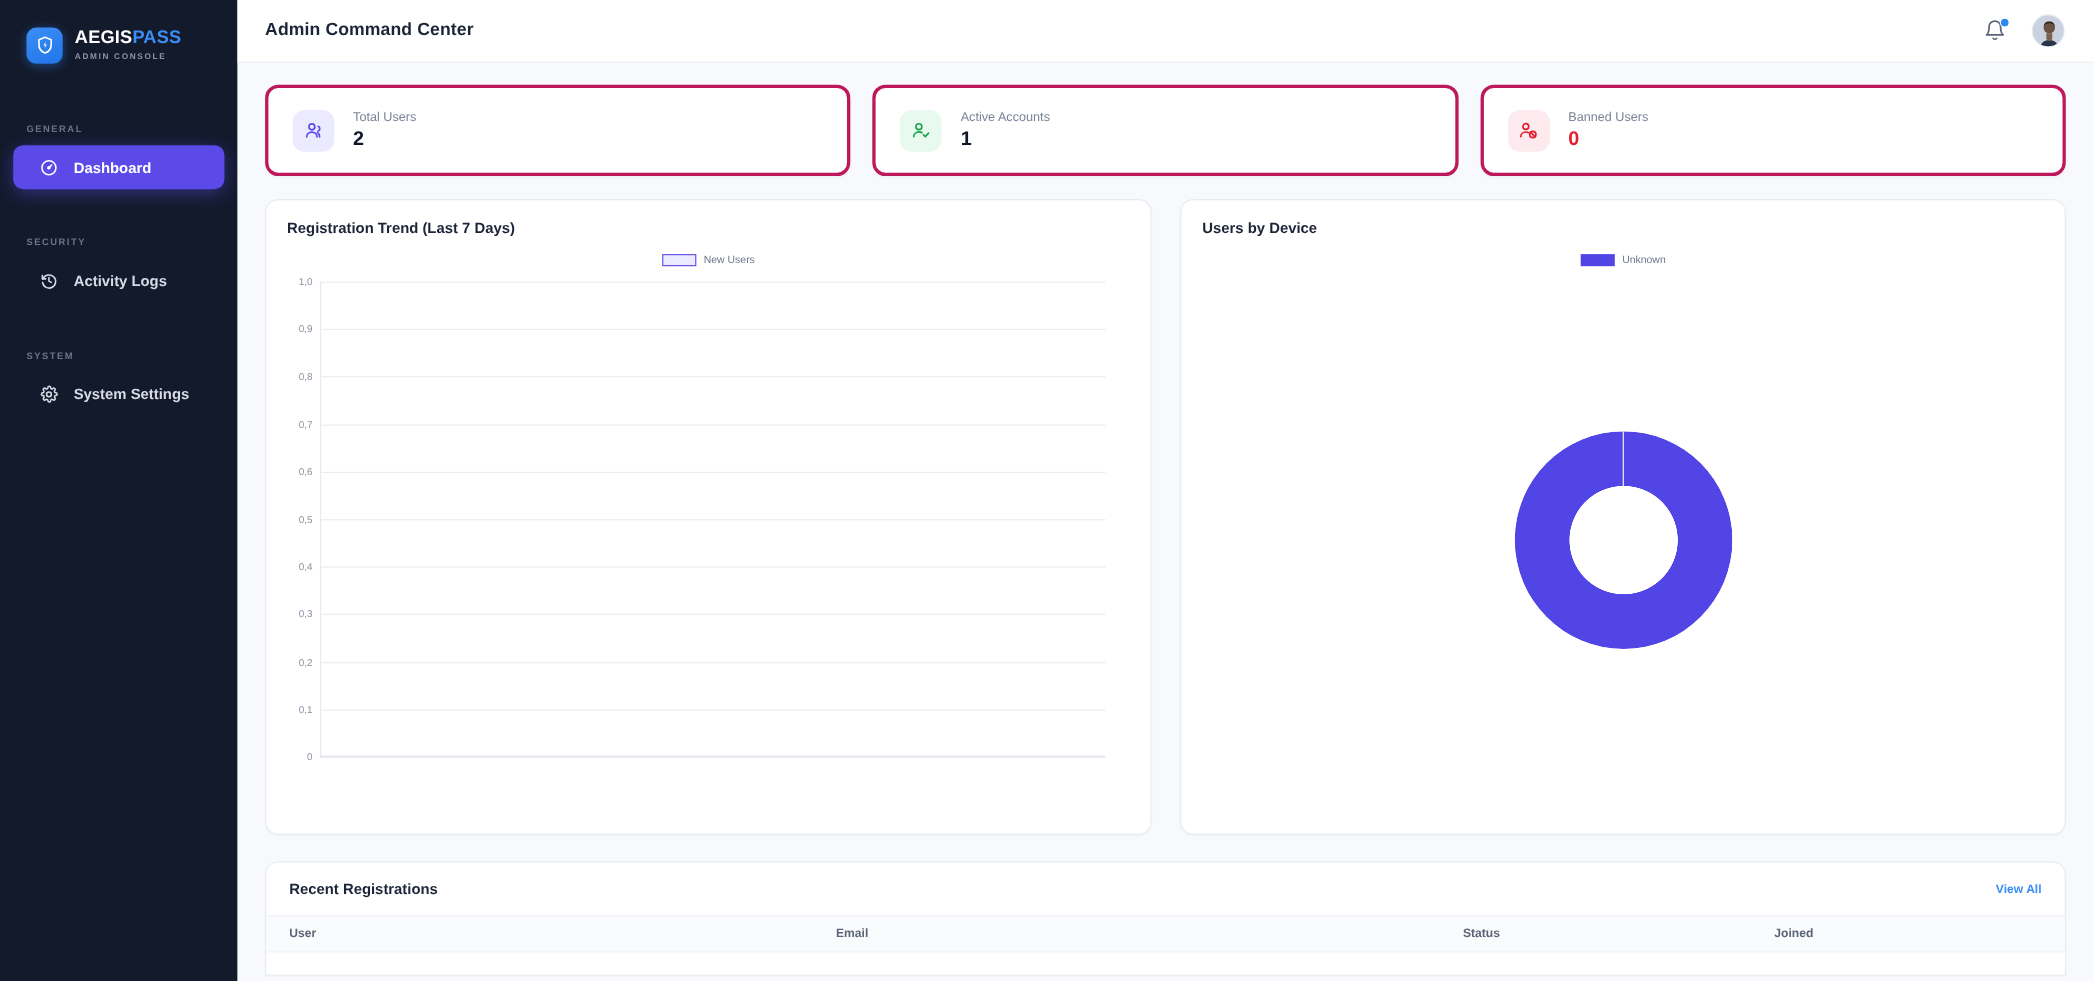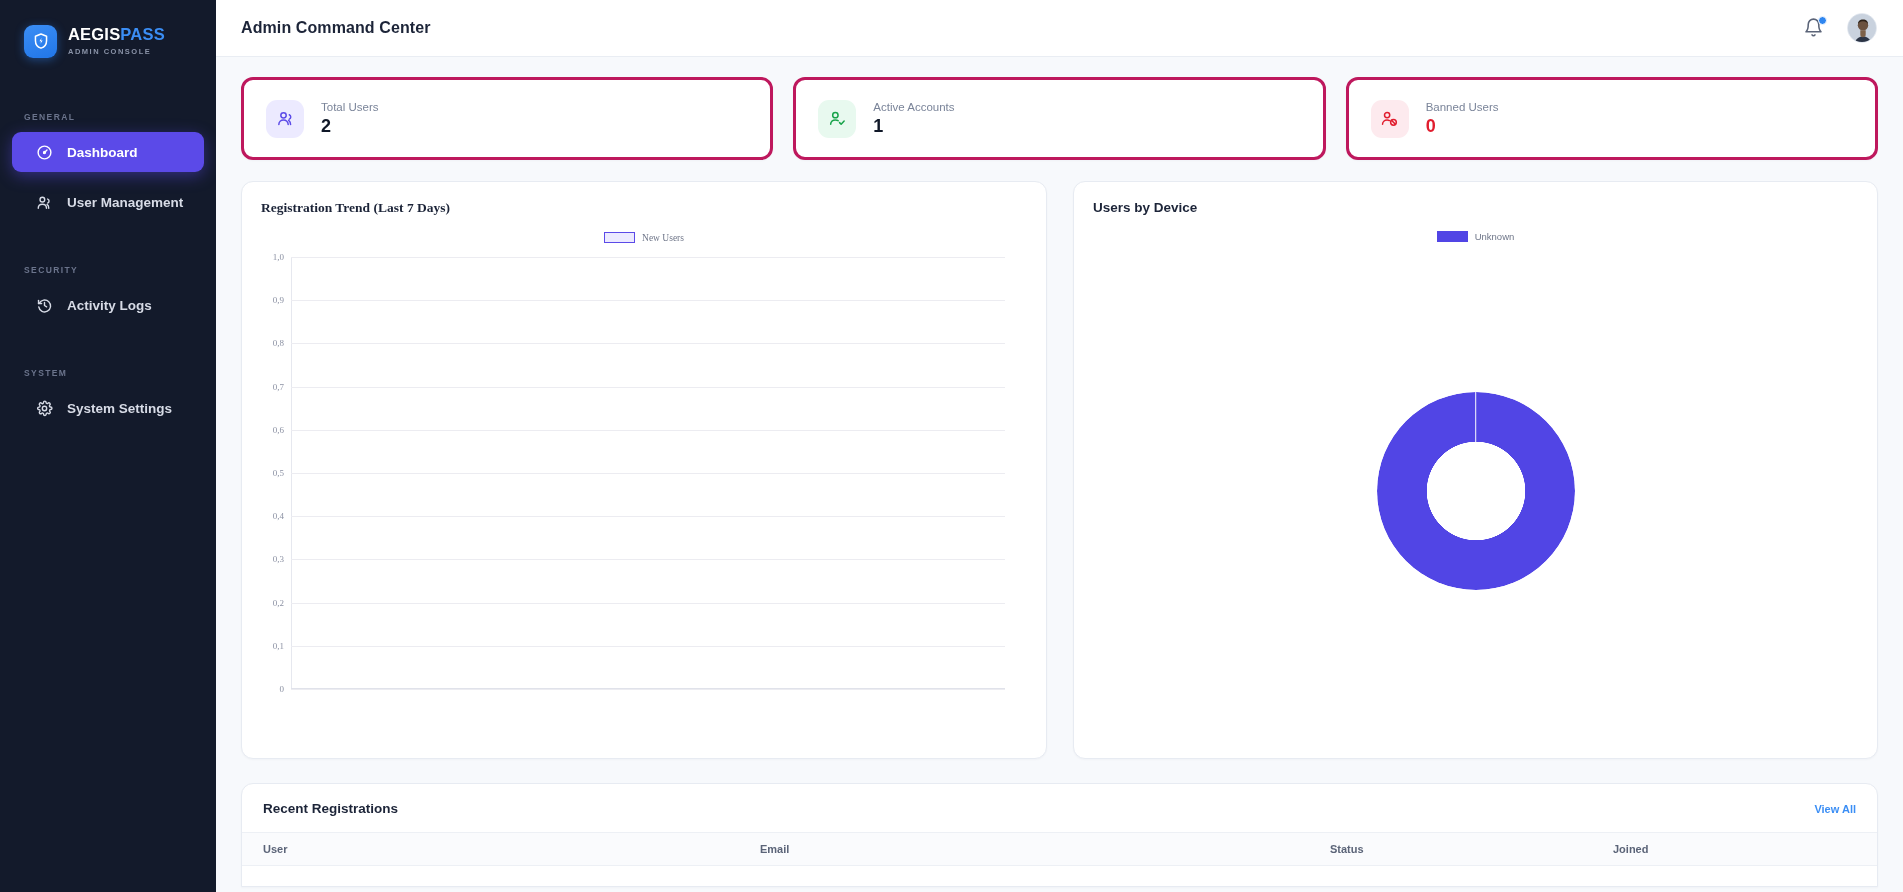--- a/index.html
+++ b/index.html
@@ -95,21 +95,21 @@
   .stat-value.danger { color: #e11d2e; }
 
   
   .panels { display: flex; gap: 26px; margin-top: 21px; }
   .panel {
     background: #ffffff; border: 1px solid #e7ebf2; border-radius: 12px;
     box-shadow: 0 1px 2px rgba(20,30,60,.03);
     padding: 18px 19px 14px 19px;
   }
   .panel-title { font-size: 13.5px; font-weight: bold; color: #1c2438; }
-  .panel-left { width: 806px; height: 578px; font-family: Liberation Serif, serif; }
+  .panel-left { width: 806px; height: 578px; }
   .panel-right { flex: 1; height: 578px; }
 
   
   .chart-legend { display: flex; align-items: center; justify-content: center; gap: 7px; margin-top: 16px; }
   .legend-swatch-outline { width: 31px; height: 11px; background: #eceaff; border: 1.6px solid #5b4ae8; }
   .legend-swatch-solid { width: 31px; height: 11px; background: #5145e5; }
   .legend-text { font-size: 9.5px; color: #6f7689; }
 
   .plot { position: relative; margin-top: 6px; height: 470px; }
   .plot-inner { position: absolute; left: 30px; right: 22px; top: 8px; bottom: 30px; }
@@ -183,31 +183,20 @@
       <span class="ico">
         <svg width="17" height="17" viewBox="0 0 24 24" fill="none" stroke="currentColor" stroke-width="2" stroke-linecap="round">
           <circle cx="12" cy="12" r="9"></circle>
             <path d="M15.5 8.5 11 13"></path>
             <circle cx="12" cy="12" r="1.3" fill="currentColor"></circle>
         </svg>
       </span>
       <span>Dashboard</span>
     </div>
 
-    <div class="nav-item">
-      <span class="ico">
-        <svg width="17" height="17" viewBox="0 0 24 24" fill="none" stroke="currentColor" stroke-width="2" stroke-linecap="round">
-          <circle cx="9" cy="8" r="3.3"></circle>
-            <path d="M3.2 20c0-3.4 2.6-5.6 5.8-5.6s5.8 2.2 5.8 5.6"></path>
-            <path d="M16.5 7.2a3 3 0 0 1 0 5.6"></path>
-            <path d="M18 20c0-2.5-.9-4.3-2.4-5.3"></path>
-        </svg>
-      </span>
-      <span>User Management</span>
-    </div>
 
     <div class="nav-group-label nav-g2">SECURITY</div>
 
     <div class="nav-item">
       <span class="ico">
         <svg width="17" height="17" viewBox="0 0 24 24" fill="none" stroke="currentColor" stroke-width="2" stroke-linecap="round" stroke-linejoin="round">
           <path d="M3.6 9.2V4.9"></path>
             <path d="M3.6 9.2h4.3"></path>
           <path d="M4.6 9a8.4 8.4 0 1 1-.7 5"></path>
           <path d="M12 7.6V12l3 1.8"></path>

